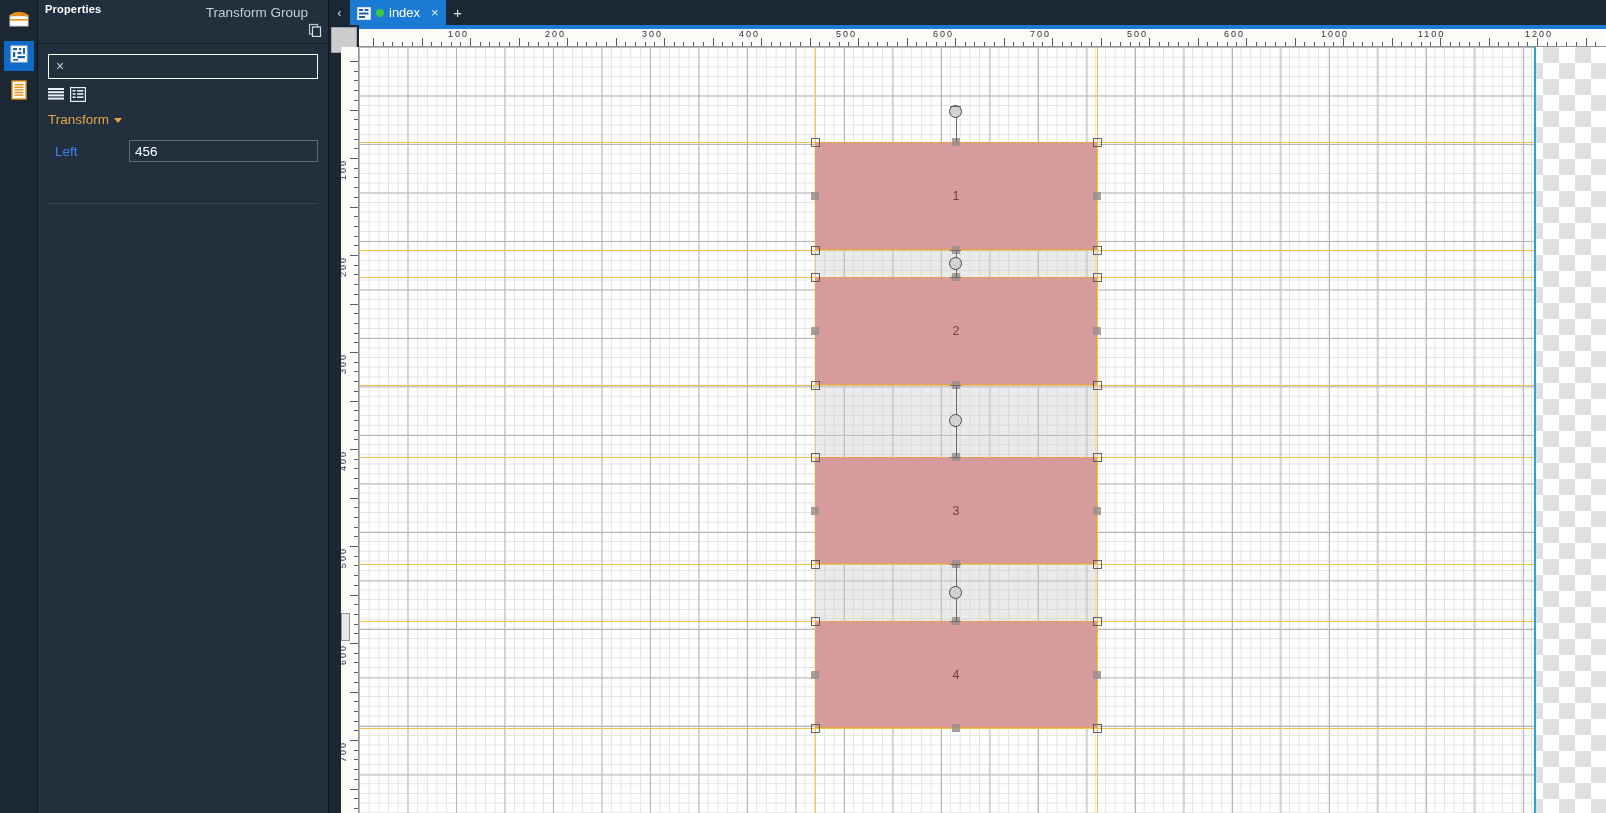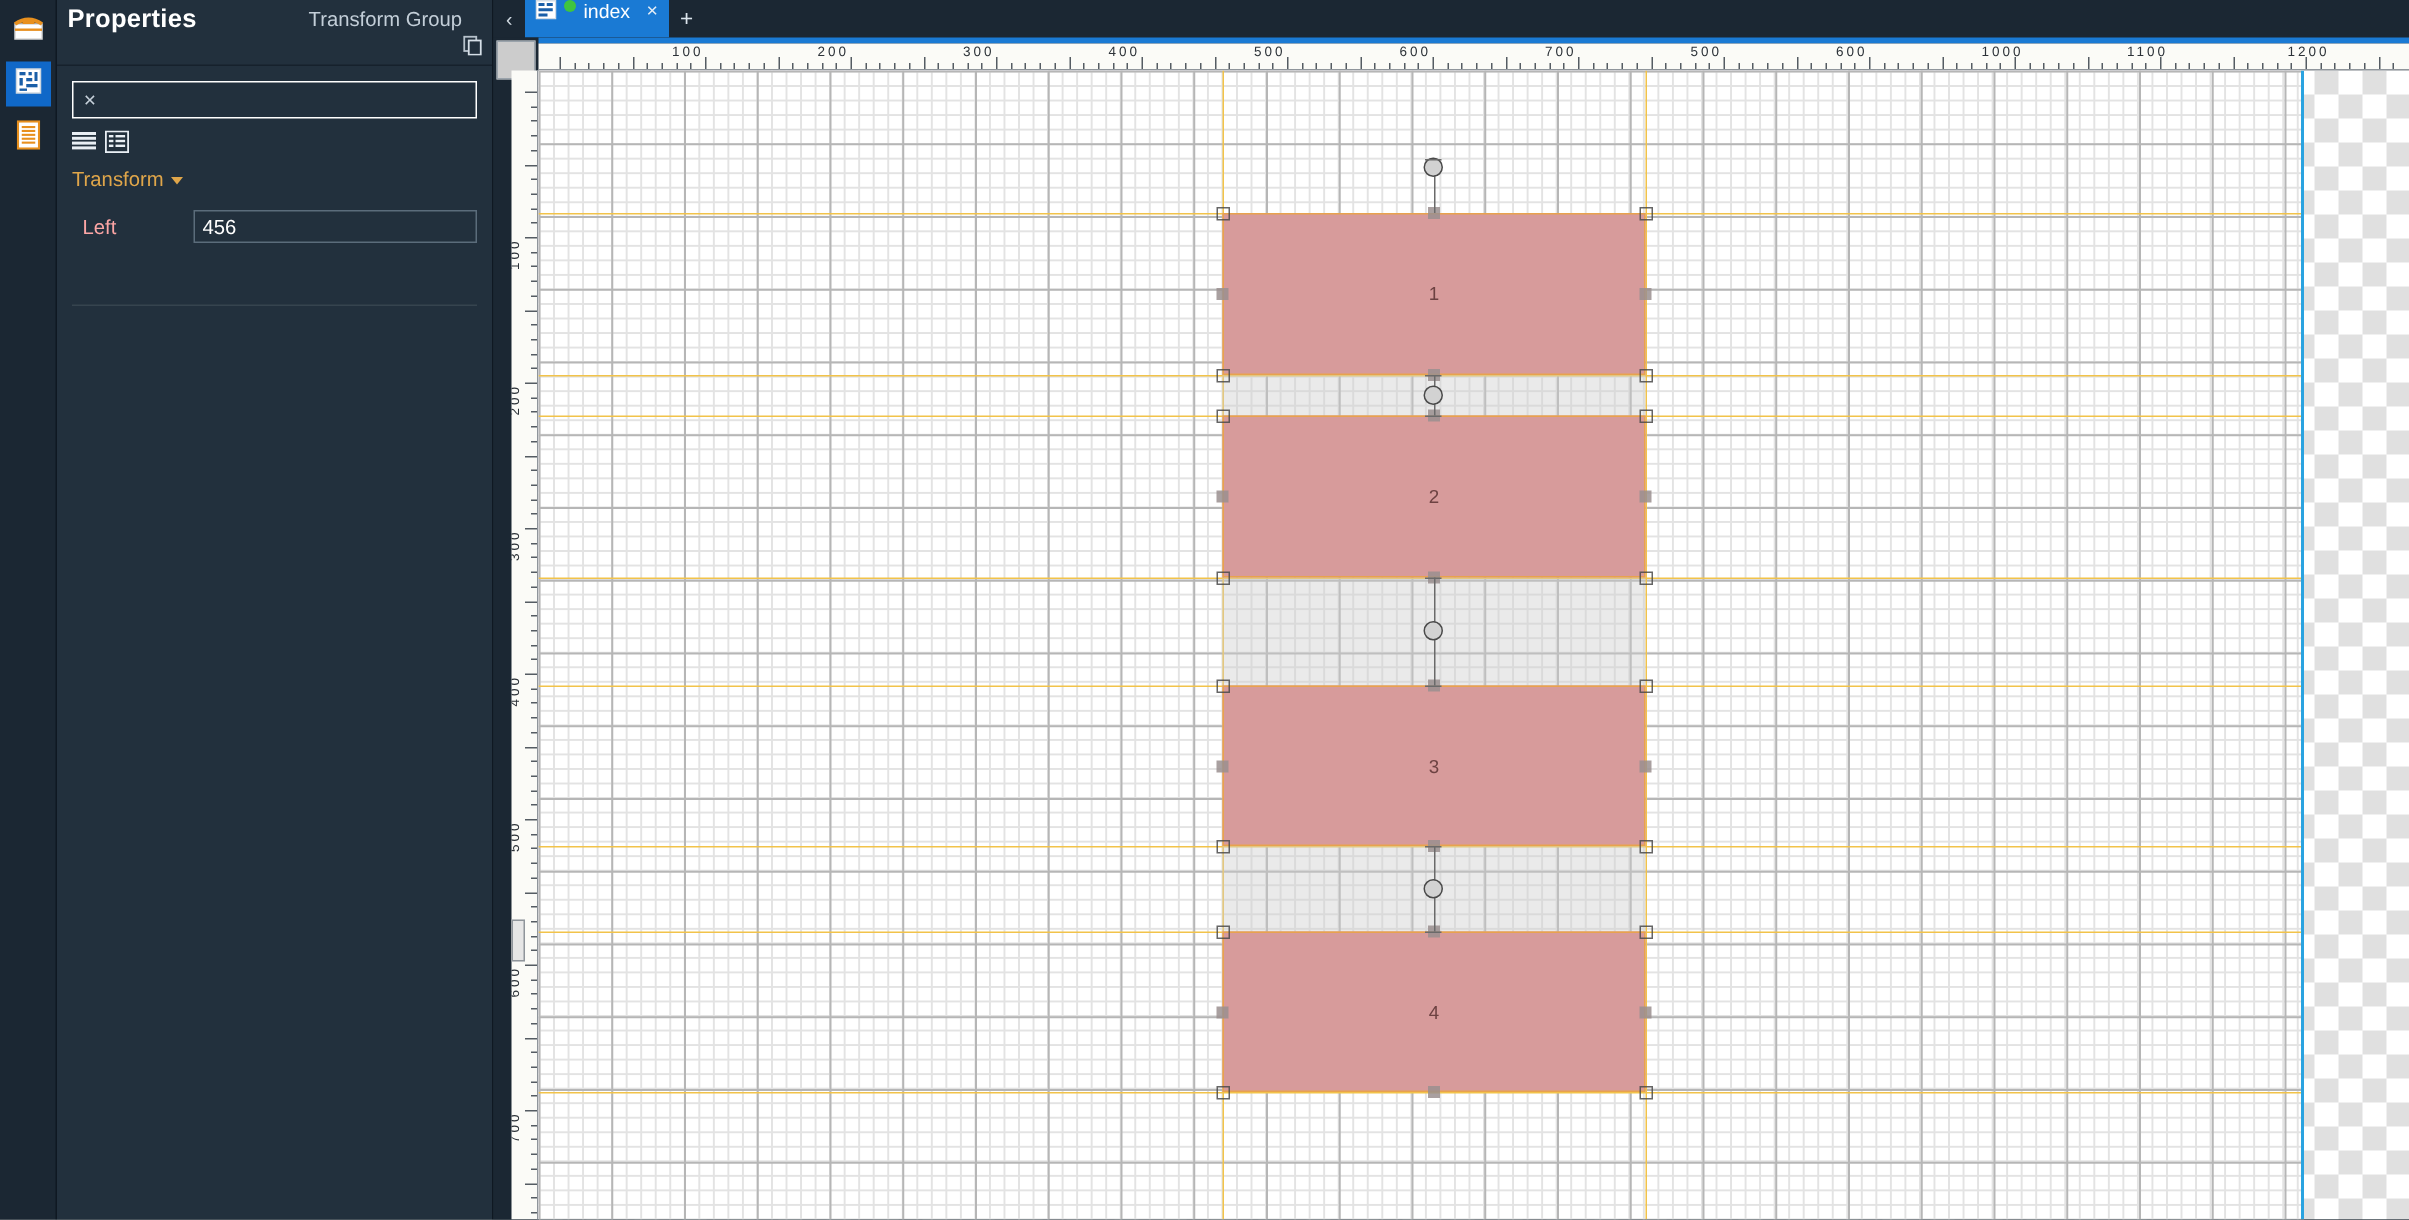--- a/index.html
+++ b/index.html
@@ -38,21 +38,21 @@
   }
   .props-head {
     height: 44px;
     position: relative;
     padding: 0 10px;
     border-bottom: 1px solid #16212c;
     background: #22303d;
   }
   .props-title {
     position: absolute; left: 7px; top: 3px;
-    font-size: 17px; font-weight: bold; color: #ffffff;
+    font-size: 11px; font-weight: bold; color: #ffffff;
     letter-spacing: .2px;
   }
   .props-group {
     position: absolute; right: 20px; top: 5px;
     font-size: 13.5px; color: #c3ced8;
   }
   .copy-icon {
     position: absolute; right: 6px; top: 23px;
     width: 14px; height: 14px; cursor: pointer;
   }
@@ -96,21 +96,21 @@
     margin-top: 2px;
   }
 
   .prop-rows { margin-top: 8px; }
   .prop-row {
     height: 32px;
     display: flex; align-items: center;
   }
   .prop-label {
     width: 160px;
-    font-size: 13.5px; color: #fca5a5;
+    font-size: 13.5px; color: #3b82f6;
     padding-left: 7px;
   }
   .prop-field {
     flex: 1; height: 22px;
     background: #22303d;
     border: 1px solid #5b6c7b;
     color: #ffffff;
     font-size: 13.5px;
     font-family: "Liberation Sans", sans-serif;
     padding: 0 5px;
@@ -134,21 +134,21 @@
     background: #1b2733;
     display: flex; align-items: stretch;
   }
   .tab-nav {
     width: 21px;
     display: flex; align-items: center; justify-content: center;
     color: #cfd8e0; font-size: 13px; cursor: pointer;
   }
   .tab {
     background: #1a7ad4;
-    display: flex; align-items: flex-start; gap: 5px;
+    display: flex; align-items: center; gap: 5px;
     padding: 0 7px;
     cursor: pointer;
   }
   .tab-file-icon { width: 14px; height: 13px; }
   .tab-dot {
     width: 8px; height: 8px; border-radius: 50%;
     background: #3fc43f;
   }
   .tab-label { font-size: 13px; color: #ffffff; }
   .tab-close {

